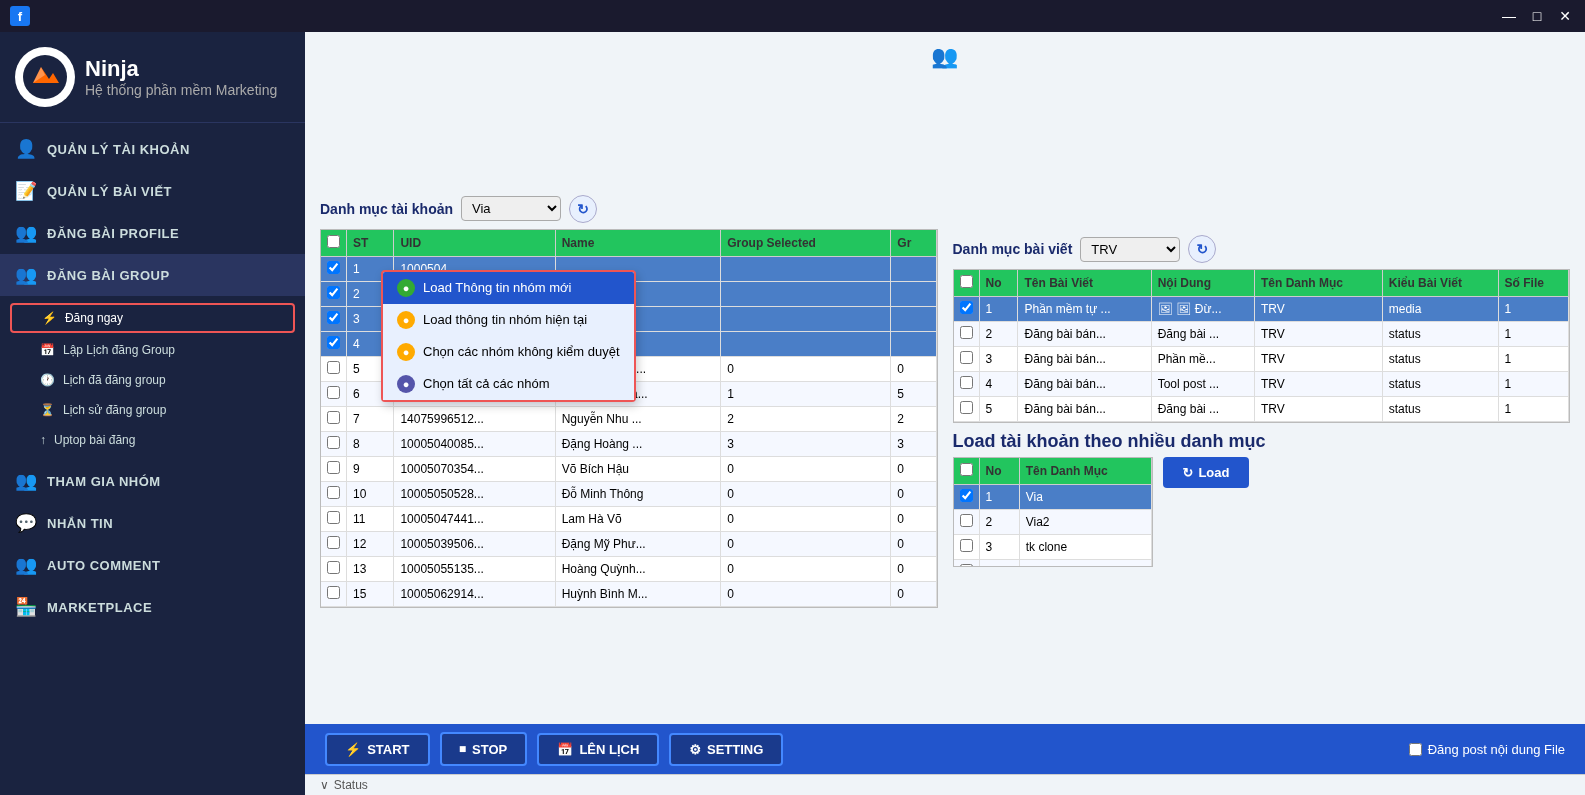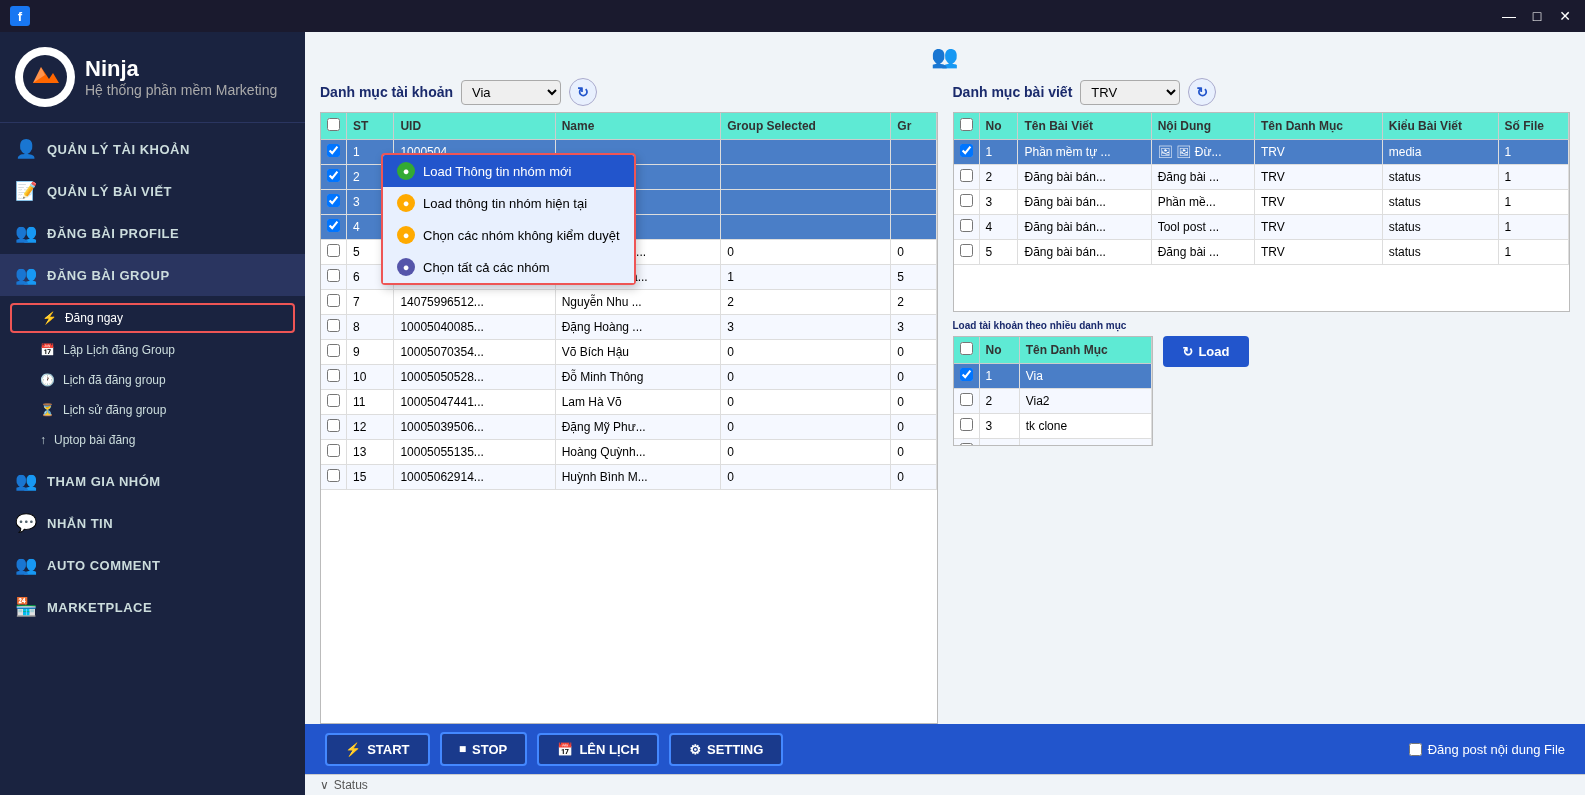--- a/index.html
+++ b/index.html
@@ -97,21 +97,21 @@
       font-weight: bold;
       color: #1a2a6c;
       display: flex;
       align-items: center;
       justify-content: center;
       gap: 10px;
     }
 
     .content-body { flex: 1; display: flex; flex-direction: column; padding: 0 15px; overflow: hidden; }
 
-    .two-col { display: flex; gap: 15px; flex: 1; overflow: hidden; }
+    .two-col { display: flex; gap: 15px; flex: 1; overflow: hidden; align-items: center; }
 
     
     .left-panel { flex: 1; display: flex; flex-direction: column; min-width: 0; }
     .right-panel { flex: 1; display: flex; flex-direction: column; min-width: 0; }
 
     .panel-header {
       display: flex;
       align-items: center;
       gap: 8px;
       margin-bottom: 6px;
@@ -139,21 +139,21 @@
 
     
     .table-wrapper {
       border: 1px solid #bbb;
       background: #fff;
       overflow: auto;
       flex: 1;
       position: relative;
     }
     table { width: 100%; border-collapse: collapse; font-size: 12px; }
-    thead tr { background: #5eead4; }
+    thead tr { background: #22c55e; }
     thead th {
       padding: 5px 6px;
       text-align: left;
       border-right: 1px solid #ccc;
       border-bottom: 1px solid #ccc;
       font-weight: bold;
       color: #333;
       white-space: nowrap;
     }
     tbody tr { border-bottom: 1px solid #ddd; }
@@ -194,21 +194,21 @@
     .icon-green { background: #3a3; color: #fff; }
     .icon-yellow { background: #fa0; color: #fff; }
     .icon-blue { background: #55a; color: #fff; }
 
     
     .load-section {
       margin-top: 8px;
     }
     .load-section-title {
       font-weight: bold;
-      font-size: 10px;
+      font-size: 18px;
       color: #1a2a6c;
       margin-bottom: 5px;
     }
     .load-section-body {
       display: flex;
       gap: 10px;
       align-items: flex-start;
     }
     .load-table-wrapper {
       border: 1px solid #bbb;

